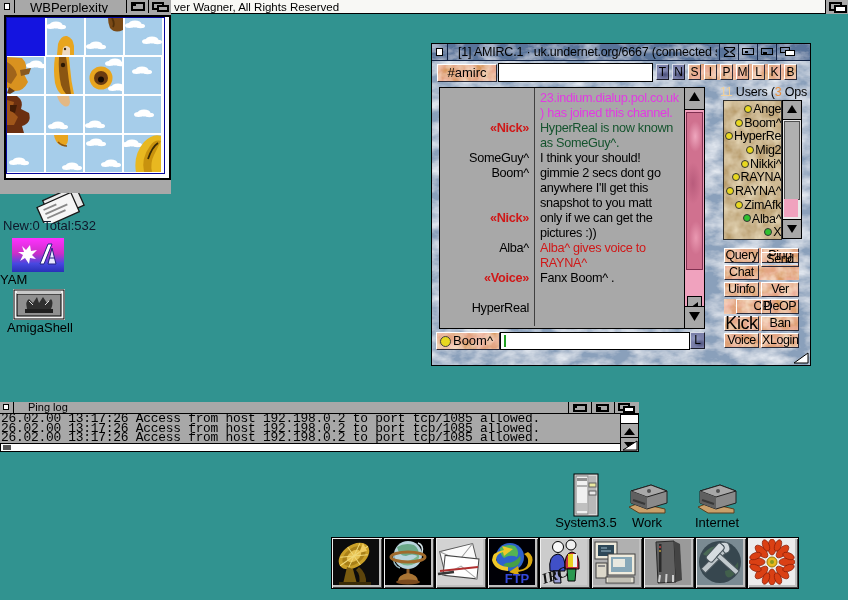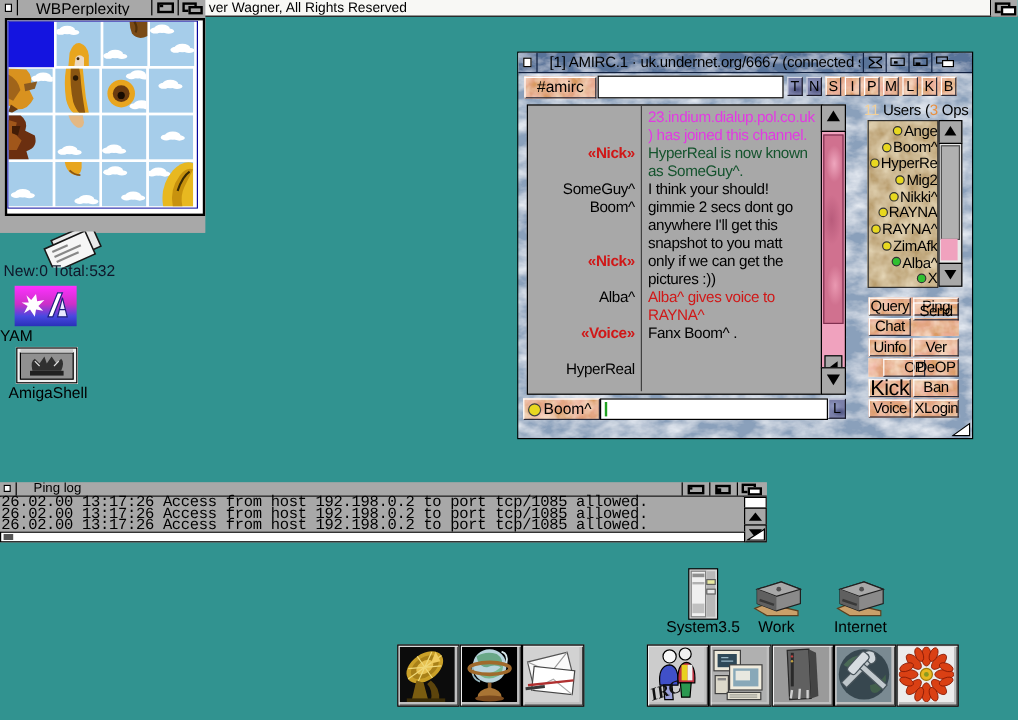--- a/index.html
+++ b/index.html
@@ -513,20 +513,31 @@
       </g>
       <g transform="rotate(6 23 28)">
         <rect x="7" y="18" width="34" height="20" fill="#ffffff" stroke="#444"></rect>
         <path d="M7,38 L24,27 L41,38" fill="none" stroke="#aaa"></path>
       </g>
       <path d="M3,32 L41,28" stroke="#b03030" stroke-width="2"></path>
       <path d="M1,35 L17,33" stroke="#383838" stroke-width="2.5"></path>
     </svg>
   </div>
 
+  <div class="dk" style="left:156px;">
+    <svg width="46" height="46" viewBox="0 0 46 46">
+      <rect width="46" height="46" fill="#000006"></rect>
+      <circle cx="21" cy="18" r="14" fill="#2e62cc"></circle>
+      <path d="M11,9 Q18,4 26,7 Q31,12 28,18 Q21,15 15,19 Q11,16 11,9 Z" fill="#54b454"></path>
+      <path d="M14,26 Q21,31 29,26 Q33,21 31,17 Q26,24 17,24 Z" fill="#46a046"></path>
+      <path d="M3,21 Q3,13 15,11 L13,7 L24,10 L15,17 L14,13 Q7,15 7,21 Q9,27 19,28 L19,32 Q5,31 3,21 Z" fill="#f0c828"></path>
+      <path d="M39,13 Q45,17 43,24 Q41,31 29,33 L31,37 L20,33 L29,27 L30,31 Q38,30 39,24 Q40,18 35,15 Z" fill="#d8a810"></path>
+      <text x="28" y="44" font-family="Liberation Sans" font-size="13" font-weight="bold" fill="#3448d8" text-anchor="middle">FTP</text>
+    </svg>
+  </div>
 
   <div class="dk" style="left:208px;">
     <svg width="46" height="46" viewBox="0 0 46 46">
       <rect width="46" height="46" fill="#cccccc"></rect>
       <circle cx="17" cy="8" r="5.5" fill="#f8f8f8" stroke="#000"></circle>
       <circle cx="30" cy="6" r="5" fill="#f0f0f0" stroke="#000"></circle>
       <path d="M9,32 Q7,16 17,15 Q25,16 24,32 Z" fill="#4050c8" stroke="#000"></path>
       <path d="M24,30 Q23,14 31,13 Q39,14 38,30 Z" fill="#c03040" stroke="#000"></path>
       <rect x="27" y="15" width="5" height="13" fill="#e8d020"></rect>
       <rect x="32" y="15" width="4" height="13" fill="#f0f0f0"></rect>

